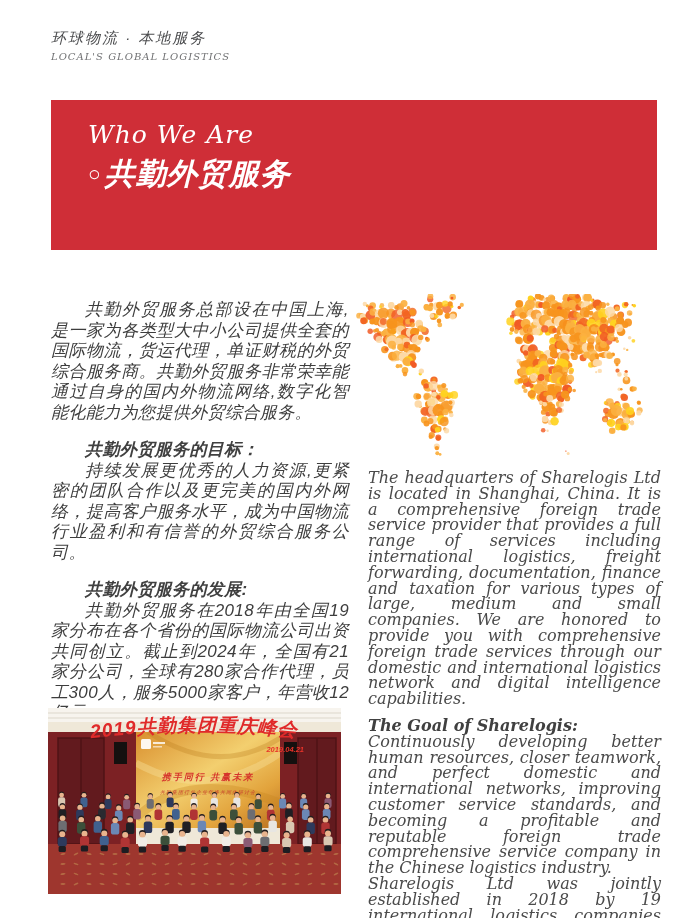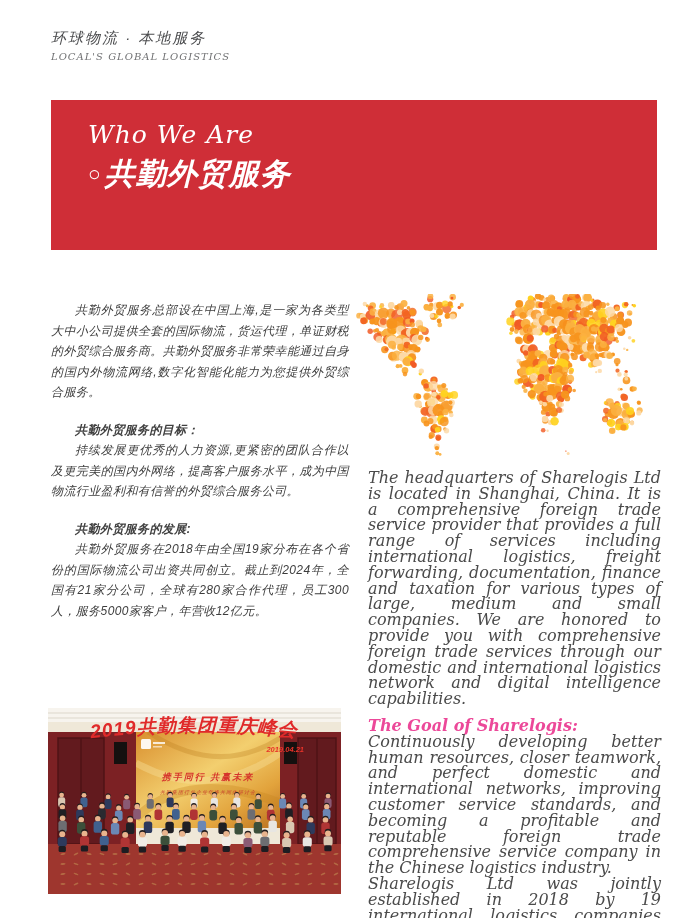--- a/index.html
+++ b/index.html
@@ -18,29 +18,29 @@
   
   .hero { position:absolute; left:51px; top:92px; width:606px; height:150px;
           background:#cf2e37; color:#ffffff; padding:20px 0 0 37px; }
   .hero-eyebrow { font-family:"DejaVu Serif","Liberation Serif",serif;
                   font-size:25px; letter-spacing:1px; }
   .hero-title { margin-top:5px; font-size:30px; font-weight:bold; letter-spacing:1px;
                 display:flex; align-items:center; }
   .hero-mark { font-size:21px; font-weight:normal; margin-right:3px; position:relative; top:-1px; }
   
   .col-cn { position:absolute; left:51px; top:292px; width:298px;
-            font-size:12px; line-height:20.5px; color:#3d3d3d;
+            font-size:17px; line-height:20.5px; color:#3d3d3d;
             text-align:justify; letter-spacing:0.4px; }
   .p-cn { text-indent:2em; }
   .h-cn { font-weight:bold; color:#404040; text-indent:2em; margin-top:17px; }
   
   .col-en { position:absolute; left:368px; top:462px; width:293px;
             font-family:"DejaVu Serif","Liberation Serif",serif;
             font-size:16px; line-height:15.8px; color:#4a4a4a; text-align:justify; }
-  .h-en { font-weight:bold; color:#ec4899; margin-top:11px; }
+  .h-en { font-weight:bold; color:#404040; margin-top:11px; }
   
   .map-wrap { position:absolute; left:356px; top:286px; width:306px; height:172px; }
   
   .photo-wrap { position:absolute; left:48px; top:700px; width:293px; height:186px; }
   svg text { user-select:none; }
 </style>
 </head>
 <body>
 
 <div class="page">

